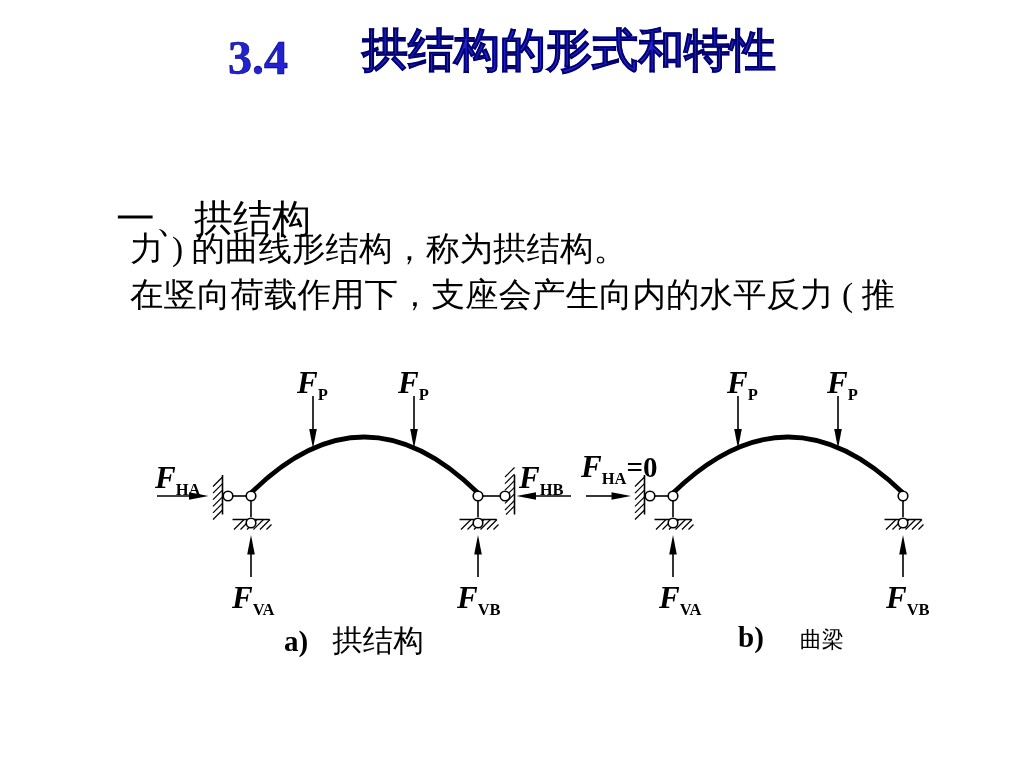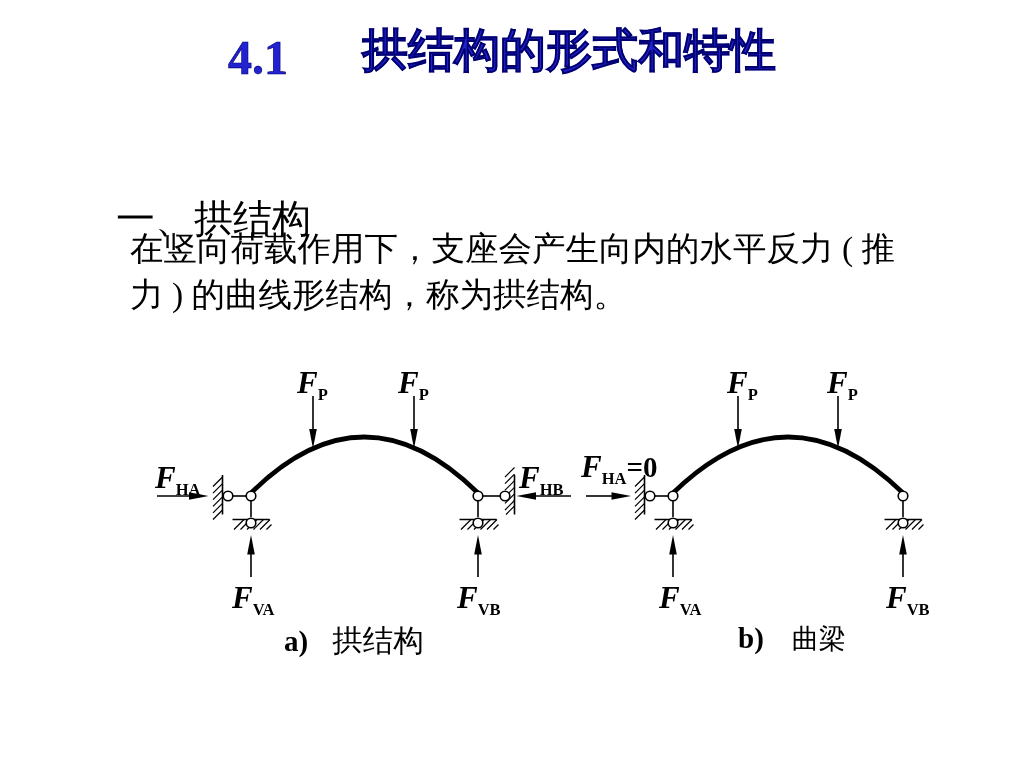--- a/index.html
+++ b/index.html
@@ -7,42 +7,42 @@
        font-family:"Liberation Serif",serif;}
   #title-number{position:absolute;left:228px;top:34px;font-size:48px;font-weight:bold;color:#2222d0;
       line-height:1;-webkit-text-stroke:0.6px #000070;}
   #title-text{position:absolute;left:362px;top:26px;font-size:46px;font-weight:bold;color:#2222d0;
       line-height:1.1;text-align:right;-webkit-text-stroke:0.6px #000070;}
   #heading{position:absolute;left:116px;top:153px;font-size:39px;color:#000;line-height:1.15;margin-top:44px;}
   #body-text{position:absolute;left:130px;top:226px;font-size:33.5px;color:#000;line-height:45.5px;width:880px;}
   .cap{position:absolute;top:621px;color:#000;}
   .cap .letter{font-weight:bold;font-size:29px;}
   #cap-a .ctext{font-size:30.5px;margin-left:24px;text-align:center;}
-  #cap-b .ctext{font-size:27px;margin-left:28px;}
+  #cap-b .ctext{font-size:22px;margin-left:36px;}
   #cap-a{left:284px;}
   #cap-b{left:738px;}
   #fig{position:absolute;left:0;top:0;}
   .stk{stroke:#000;stroke-width:1.6;fill:none;}
   .htc{stroke:#000;stroke-width:1.15;fill:none;}
   .arch{stroke:#000;stroke-width:4.6;fill:none;}
   .solid{fill:#000;stroke:none;}
   .pin{fill:#fff;stroke:#000;stroke-width:1.6;}
   .fm{font:bold italic 31px "Liberation Serif",serif;fill:#000;}
   .fs{font:bold 16.5px "Liberation Serif",serif;fill:#000;}
   .fx{font:bold 29px "Liberation Serif",serif;fill:#000;}
 </style>
 </head>
 <body>
 
-<div id="title-number">4.1</div>
+<div id="title-number">3.4</div>
 <div id="title-text">拱结构的形式和特性</div>
 <div id="heading">一、拱结构</div>
 <div id="body-text">
+  <div>力 ) 的曲线形结构，称为拱结构。</div>
   <div>在竖向荷载作用下，支座会产生向内的水平反力 ( 推</div>
-  <div>力 ) 的曲线形结构，称为拱结构。</div>
 </div>
 
 <svg id="fig" width="1024" height="768" viewBox="0 0 1024 768">
   <defs>
     <g id="gnd">
       <line class="stk" x1="0" y1="4" x2="0" y2="21"></line>
       <line class="htc" x1="-17" y1="33.5" x2="-7" y2="23.5"></line>
       <line class="htc" x1="-10.5" y1="33.5" x2="-0.5" y2="23.5"></line>
       <line class="htc" x1="-4" y1="33.5" x2="6" y2="23.5"></line>
       <line class="htc" x1="2.5" y1="33.5" x2="12.5" y2="23.5"></line>

